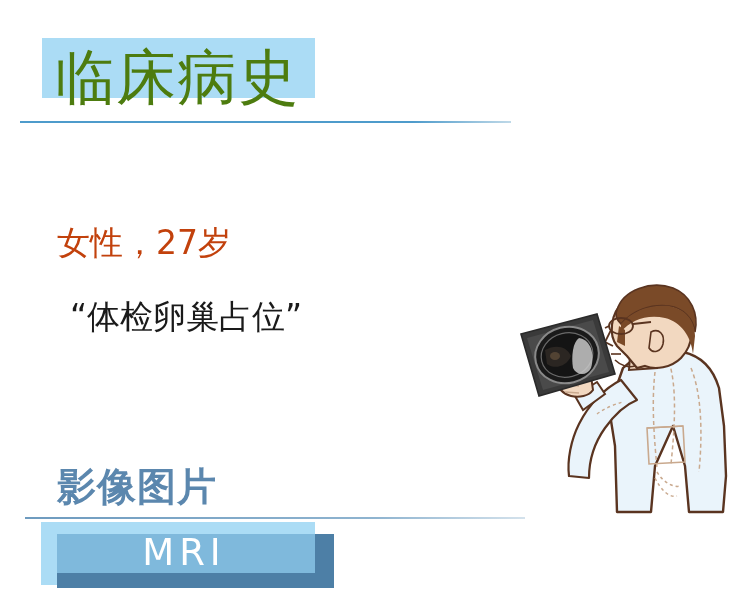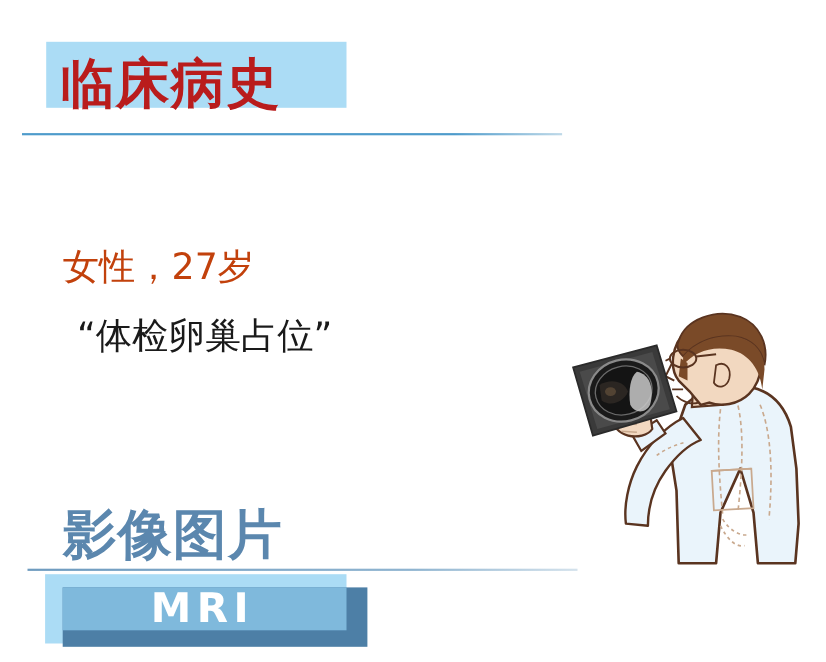--- a/index.html
+++ b/index.html
@@ -24,24 +24,24 @@
     left: 42px;
     top: 38px;
     width: 273px;
     height: 60px;
     background: #ABDCF5;
   }
   .title-top {
     position: absolute;
     left: 55px;
     top: 46px;
-    font-size: 49px;
+    font-size: 60px;
     line-height: 62px;
-    font-weight: bold;
-    color: #b91c1c;
+    font-weight: normal;
+    color: #4d7c0f;
     letter-spacing: 1px;
     white-space: nowrap;
   }
   .rule-top {
     position: absolute;
     left: 20px;
     top: 121px;
     width: 491px;
     height: 2px;
     background: linear-gradient(to right, #4E9BCB 0%, #4E9BCB 80%, #BFD9E8 100%);
@@ -53,33 +53,33 @@
     left: 57px;
     top: 222px;
     font-size: 33px;
     line-height: 42px;
     color: #c2410c;
     white-space: nowrap;
   }
   .body-line-2 {
     position: absolute;
     left: 70px;
-    top: 284px;
+    top: 296px;
     font-size: 33px;
     line-height: 42px;
     color: #1A1A1A;
     white-space: nowrap;
   }
 
   
   .title-bottom {
     position: absolute;
     left: 57px;
     top: 456px;
-    font-size: 49px;
+    font-size: 39px;
     line-height: 62px;
     font-weight: bold;
     color: #5B87AE;
     letter-spacing: 1px;
     white-space: nowrap;
   }
   .rule-bottom {
     position: absolute;
     left: 25px;
     top: 517px;
@@ -115,21 +115,20 @@
     position: absolute;
     left: 57px;
     top: 528px;
     width: 254px;
     text-align: center;
     font-size: 37px;
     line-height: 50px;
     color: #ffffff;
     letter-spacing: 5px;
     white-space: nowrap;
-    font-weight: bold;
   }
 
   
   .doctor-wrap {
     position: absolute;
     left: 505px;
     top: 276px;
     width: 246px;
     height: 250px;
   }

